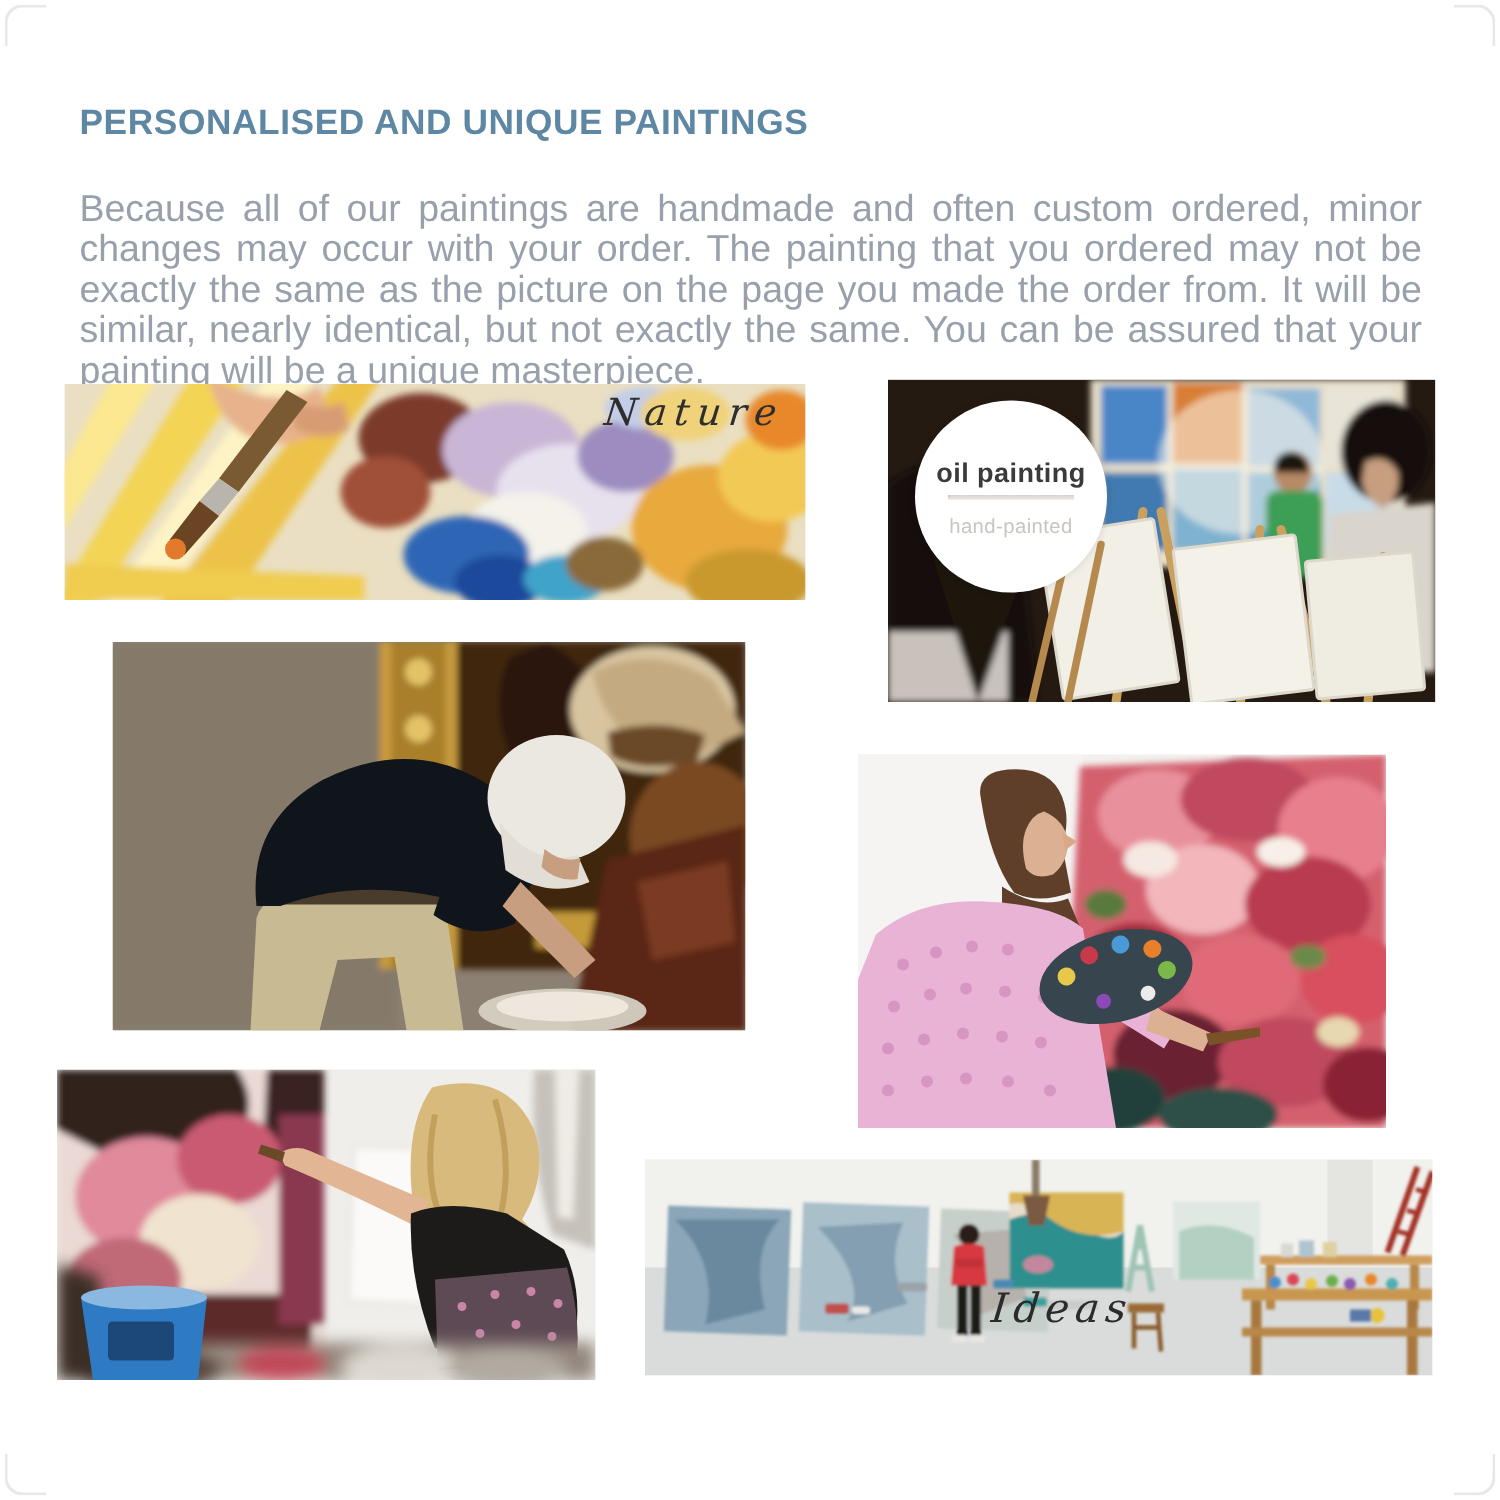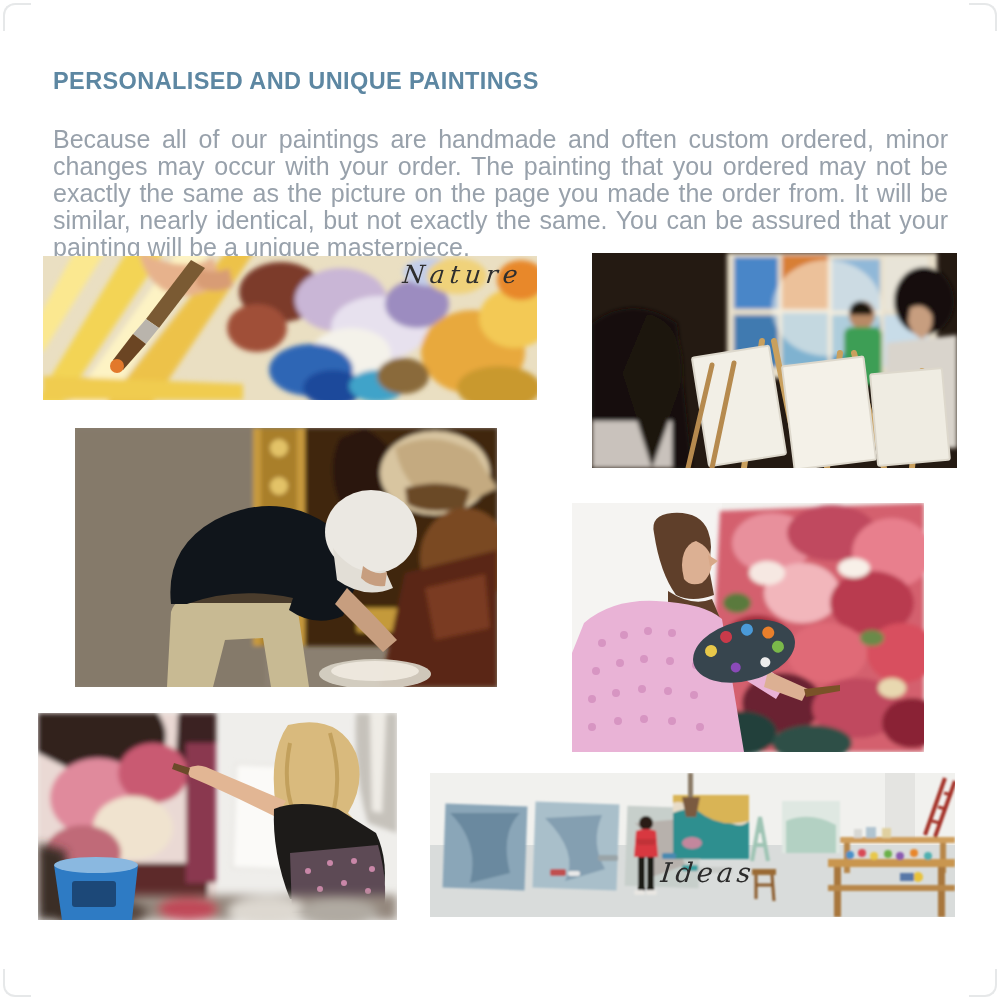--- a/index.html
+++ b/index.html
@@ -145,20 +145,25 @@
         <line x1="320" y1="215" x2="330" y2="118"></line>
       </g>
       <rect x="108" y="98" width="78" height="110" rx="2" transform="rotate(-9 147 153)" fill="#f2efe6" stroke="#ddd8cc" stroke-width="2"></rect>
       <rect x="196" y="108" width="82" height="104" rx="2" transform="rotate(-7 237 160)" fill="#f4f1e8" stroke="#ddd8cc" stroke-width="2"></rect>
       <rect x="282" y="118" width="72" height="92" rx="2" transform="rotate(-5 318 164)" fill="#efece2" stroke="#ddd8cc" stroke-width="2"></rect>
       <g stroke="#b68a4e" stroke-width="5" stroke-linecap="round">
         <line x1="120" y1="215" x2="142" y2="110"></line>
         <line x1="96" y1="215" x2="120" y2="112"></line>
       </g>
     </svg>
+    <div class="badge">
+      <span class="badge-title">oil painting</span>
+      <div class="badge-divider"></div>
+      <span class="badge-subtitle">hand-painted</span>
+    </div>
   </figure>
 
   <figure class="photo photo3" aria-label="white-haired artist in a black shirt leaning over his painting beside a gilded frame">
     <svg viewBox="0 0 422 259" preserveAspectRatio="none">
       <defs>
           <filter id="pf3" x="-20%" y="-20%" width="140%" height="140%">
             <feGaussianBlur stdDeviation="2"></feGaussianBlur>
           </filter>
         </defs>
       <rect width="422" height="259" fill="#8b8071"></rect>

